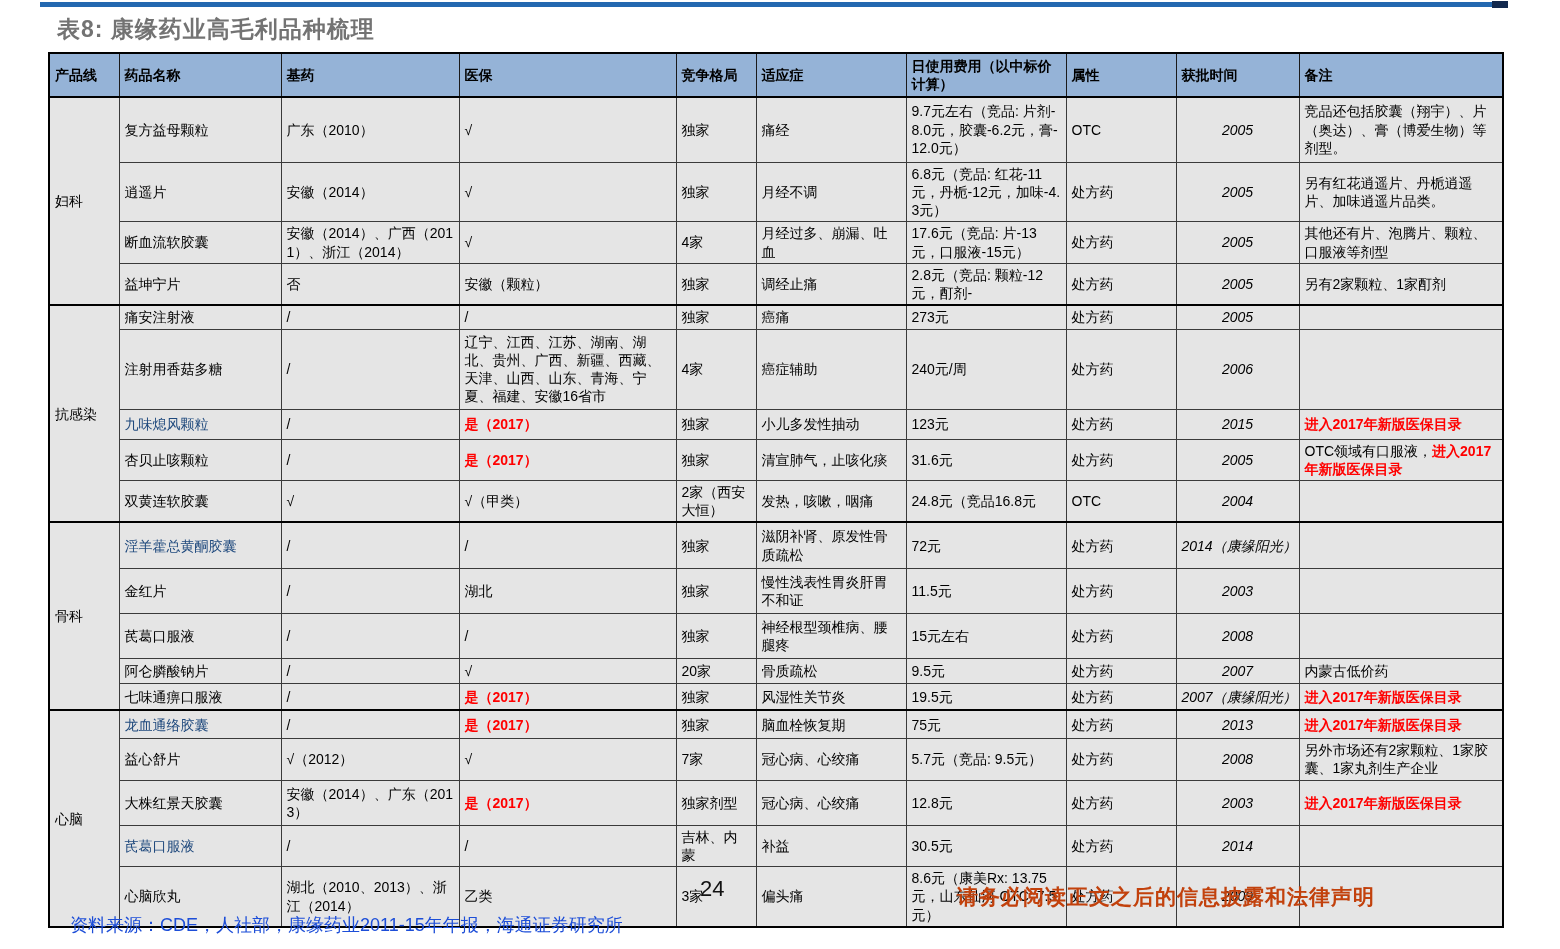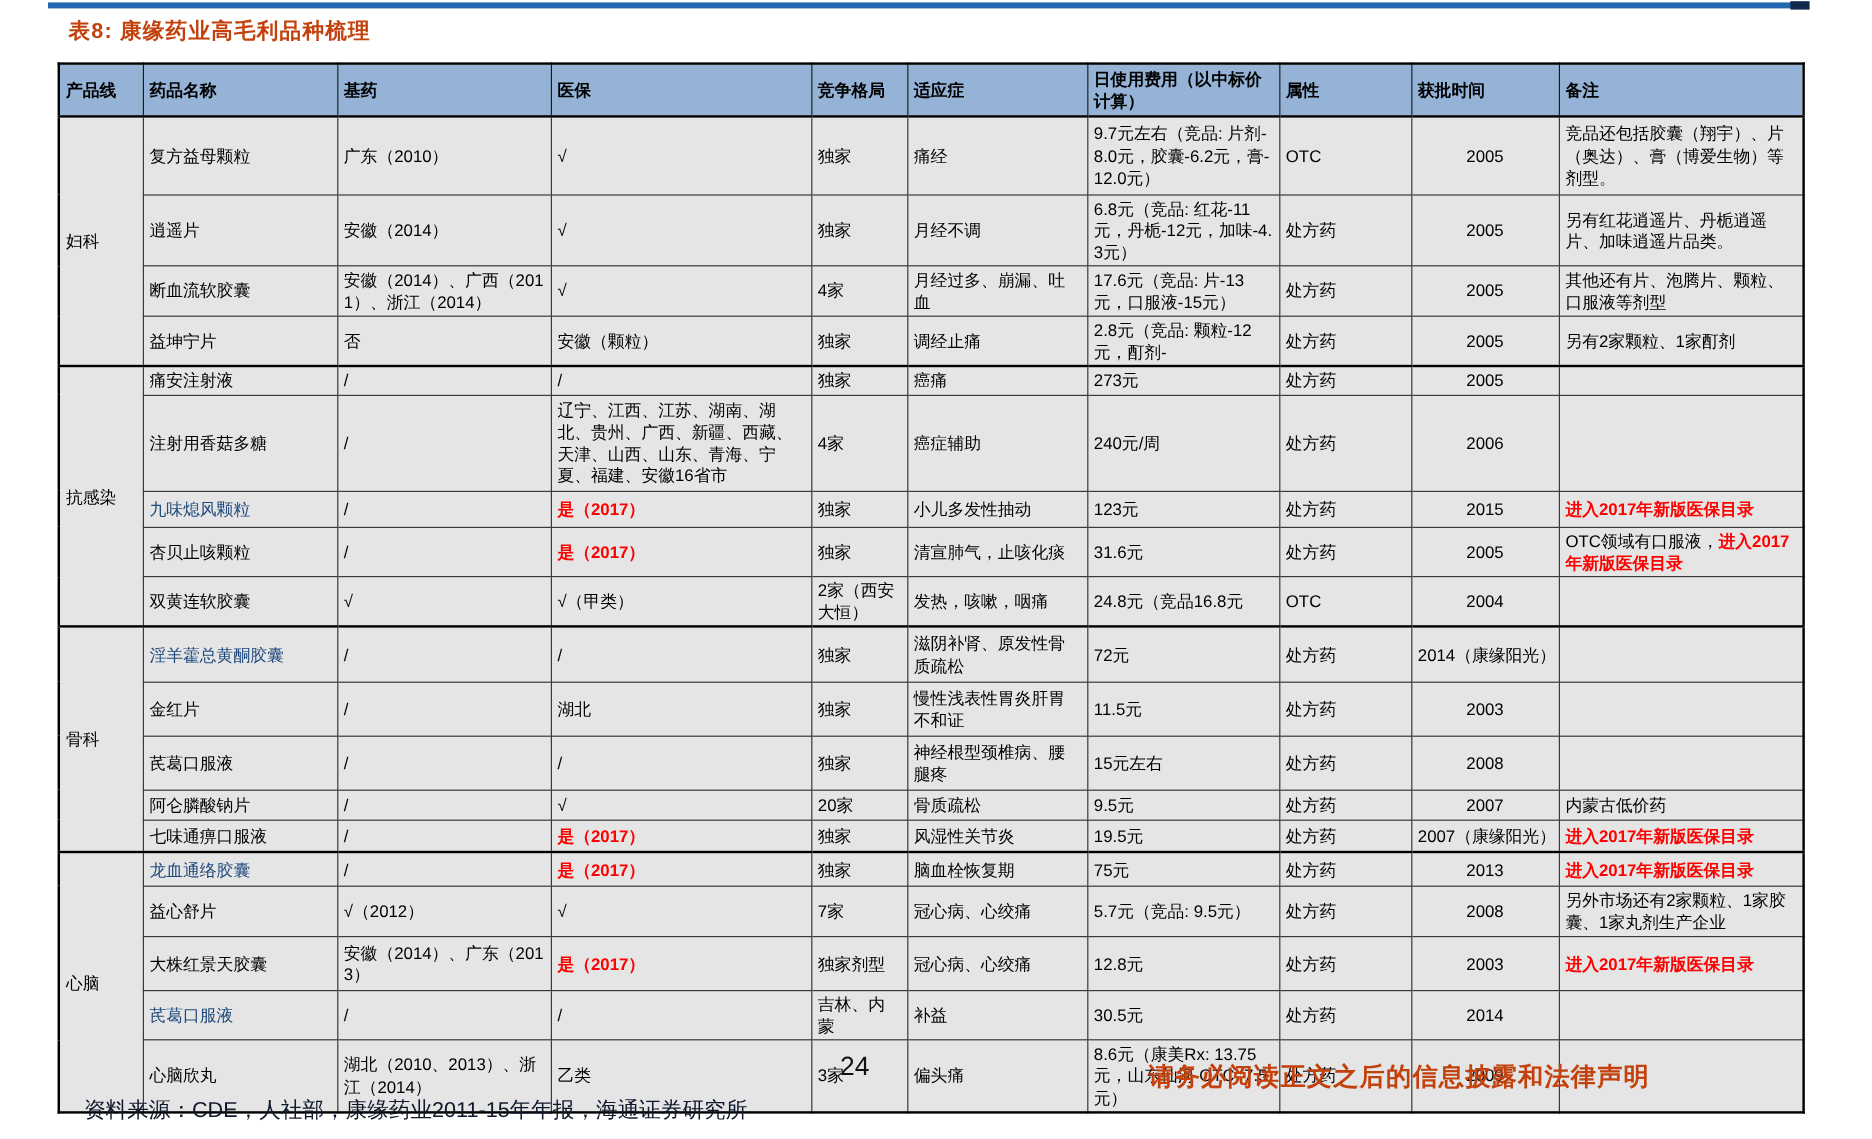--- a/index.html
+++ b/index.html
@@ -6,21 +6,21 @@
   body{
     width:1560px;height:949px;position:relative;overflow:hidden;
     background:#ffffff;
     font-family:"Liberation Sans","DejaVu Sans",sans-serif;
     color:#000;
   }
   .top-rule{position:absolute;left:40px;top:2px;width:1454px;height:5px;background:#2368b0;}
   .top-rule-cap{position:absolute;left:1492px;top:1px;width:16px;height:7px;background:#12294e;}
   .page-title{
     position:absolute;left:57px;top:14px;
-    font-size:18px;font-weight:bold;color:#c2410c;letter-spacing:1px;
+    font-size:23px;font-weight:bold;color:#737373;letter-spacing:1px;
   }
   table.report{
     position:absolute;left:48px;top:52px;width:1454px;
     border-collapse:collapse;table-layout:fixed;
     border:2px solid #000;background:#e5e5e5;
   }
   table.report th, table.report td{
     border:1px solid #3a3a3a;
     padding:2px 5px;
     font-size:14px;
@@ -31,24 +31,24 @@
   }
   table.report th{
     background:#95B3D7;
     font-weight:bold;text-align:left;
     border:1px solid #1a1a1a;
   }
   tr.group-start td{border-top:2px solid #000;}
   td.group-cell{font-size:14px;text-align:left;padding-left:6px;}
   .red{color:#ff0000;font-weight:bold;}
   .blue{color:#1F497D;}
-  td.td-year{text-align:center;font-size:16px;}
+  td.td-year{text-align:center;font-size:16px;font-style:italic;}
   td.td-year.nowrap{white-space:nowrap;overflow:visible;word-break:keep-all;}
   .page-number{position:absolute;left:700px;top:876px;font-size:22px;color:#111;}
-  .source-note{position:absolute;left:70px;top:913px;font-size:18px;color:#0f172a;}
+  .source-note{position:absolute;left:70px;top:913px;font-size:18px;color:#1d4ed8;}
   .legal-notice{position:absolute;left:957px;top:883px;font-size:21px;font-weight:bold;color:#c2410c;letter-spacing:1px;}
 </style>
 </head>
 <body>
 
 <div class="top-rule"></div>
 <div class="top-rule-cap"></div>
 
 <div class="page-title">表8: 康缘药业高毛利品种梳理</div>
 

